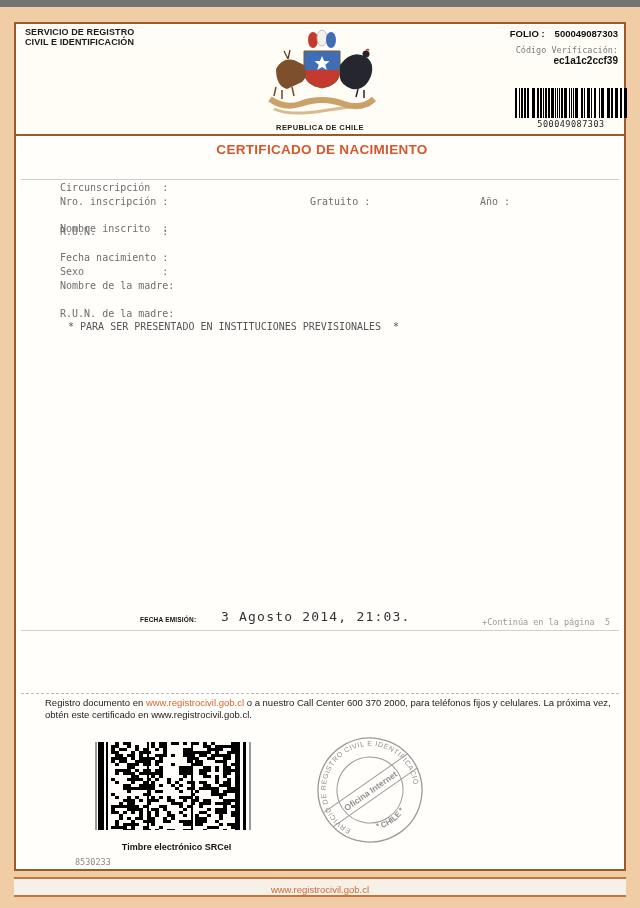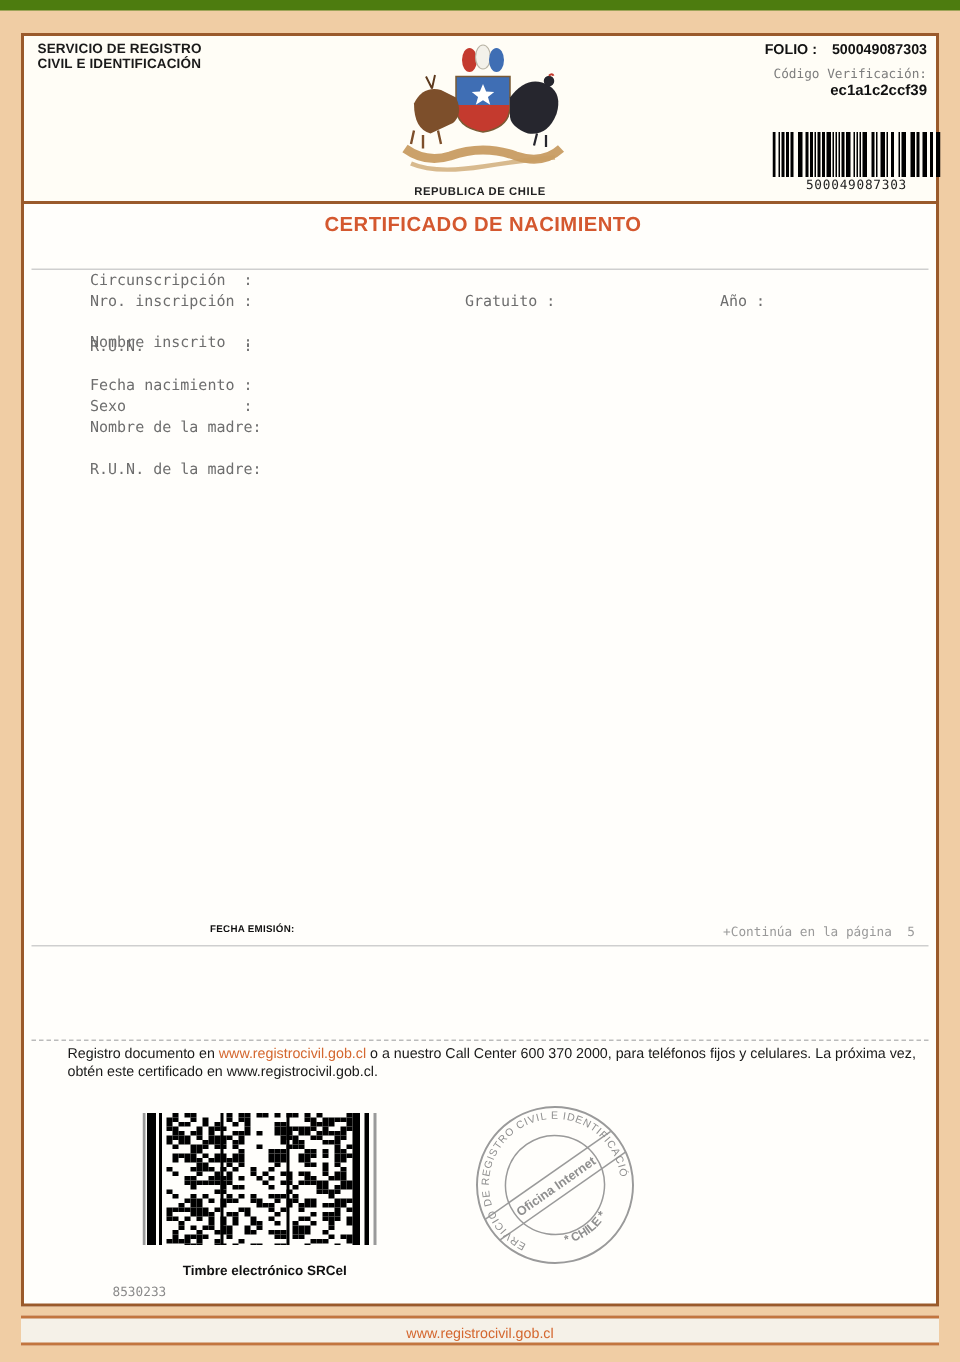--- a/index.html
+++ b/index.html
@@ -1,17 +1,17 @@
 <!DOCTYPE html>
 <html><head>
 <meta charset="utf-8">
 <style>
   * { margin:0; padding:0; box-sizing:border-box; }
   body { font-family:"Liberation Sans", sans-serif; background:#ffffff; }
-  .page { position:relative; width:640px; height:908px; overflow:hidden; background:#4d7c0f; }
+  .page { position:relative; width:640px; height:908px; overflow:hidden; background:#737373; }
   .peach-bg { position:absolute; left:0; top:7px; right:0; bottom:0; background:#f0cda4; }
   .doc { position:absolute; left:14px; top:22px; width:612px; height:849px; background:#fffefb; border:2px solid #9a5a2b; }
   .doc-header { position:absolute; left:0; top:0; right:0; height:112px; border-bottom:2px solid #9a5a2b; background:#fffdf6; }
   .agency { position:absolute; left:9px; top:3px; font-size:9px; font-weight:bold; color:#1a1a1a; line-height:10px; letter-spacing:0.1px; }
   .folio-row { position:absolute; right:6px; top:4px; font-size:9.5px; font-weight:bold; color:#111; white-space:pre; }
   .folio-row .sp { display:inline-block; width:10px; }
   .verif-label { position:absolute; right:6px; top:21px; font-family:"DejaVu Sans Mono", monospace; font-size:8.5px; color:#7d7d7d; }
   .verif-code { position:absolute; right:6px; top:31px; font-size:10px; font-weight:bold; color:#111; }
   .coat { position:absolute; left:238px; top:5px; }
   .republic { position:absolute; left:0; right:0; top:99px; text-align:center; font-size:7.5px; font-weight:bold; color:#222; letter-spacing:0.4px; }
@@ -142,22 +142,24 @@
     <div class="field" style="top:158px;">Circunscripción  :</div>
     <div class="field" style="top:172px;">Nro. inscripción :</div>
     <div class="field-extra" style="left:294px; top:172px;">Gratuito :</div>
     <div class="field-extra" style="left:464px; top:172px;">Año :</div>
     <div class="field" style="top:186px;margin-top:13px;">Nombre inscrito  :</div>
     <div class="field" style="top:202px;">R.U.N.           :</div>
     <div class="field" style="top:228px;">Fecha nacimiento :</div>
     <div class="field" style="top:242px;">Sexo             :</div>
     <div class="field" style="top:256px;">Nombre de la madre:</div>
     <div class="field" style="top:284px;">R.U.N. de la madre:</div>
+    <div class="notice">* PARA SER PRESENTADO EN INSTITUCIONES PREVISIONALES  *</div>
 
     <div class="emis-label">FECHA EMISIÓN:</div>
+    <div class="emis-value">3 Agosto 2014, 21:03.</div>
     <div class="continues">+Continúa en la página  5</div>
     <div class="hr-light" style="top:606px;"></div>
 
     <div class="hr-dashed"></div>
     <div class="verify-par"><span>Registro documento en </span><span class="link">www.registrocivil.gob.cl</span><span> o a nuestro Call Center 600 370 2000, para teléfonos fijos y celulares. La próxima vez, obtén este certificado en www.registrocivil.gob.cl.</span></div>
 
     <div class="pdf417-box">
       <svg id="pdf417" width="163" height="88">
           <rect x="0" y="0" width="2" height="88" fill="#9a9a9a"></rect>
           <rect x="3" y="0" width="6" height="88" fill="#000"></rect>

